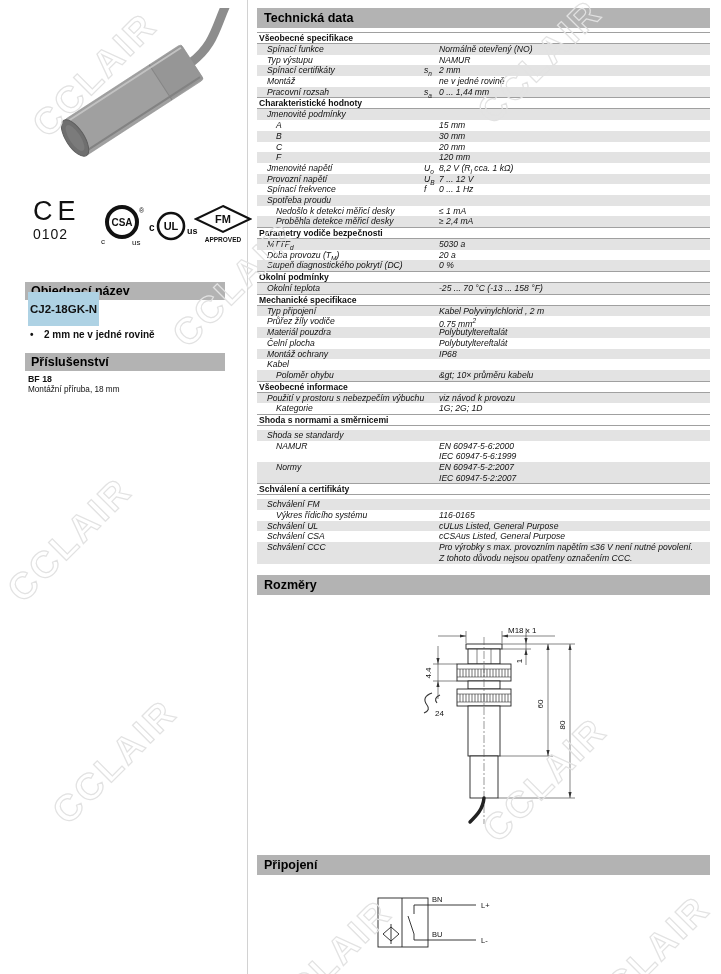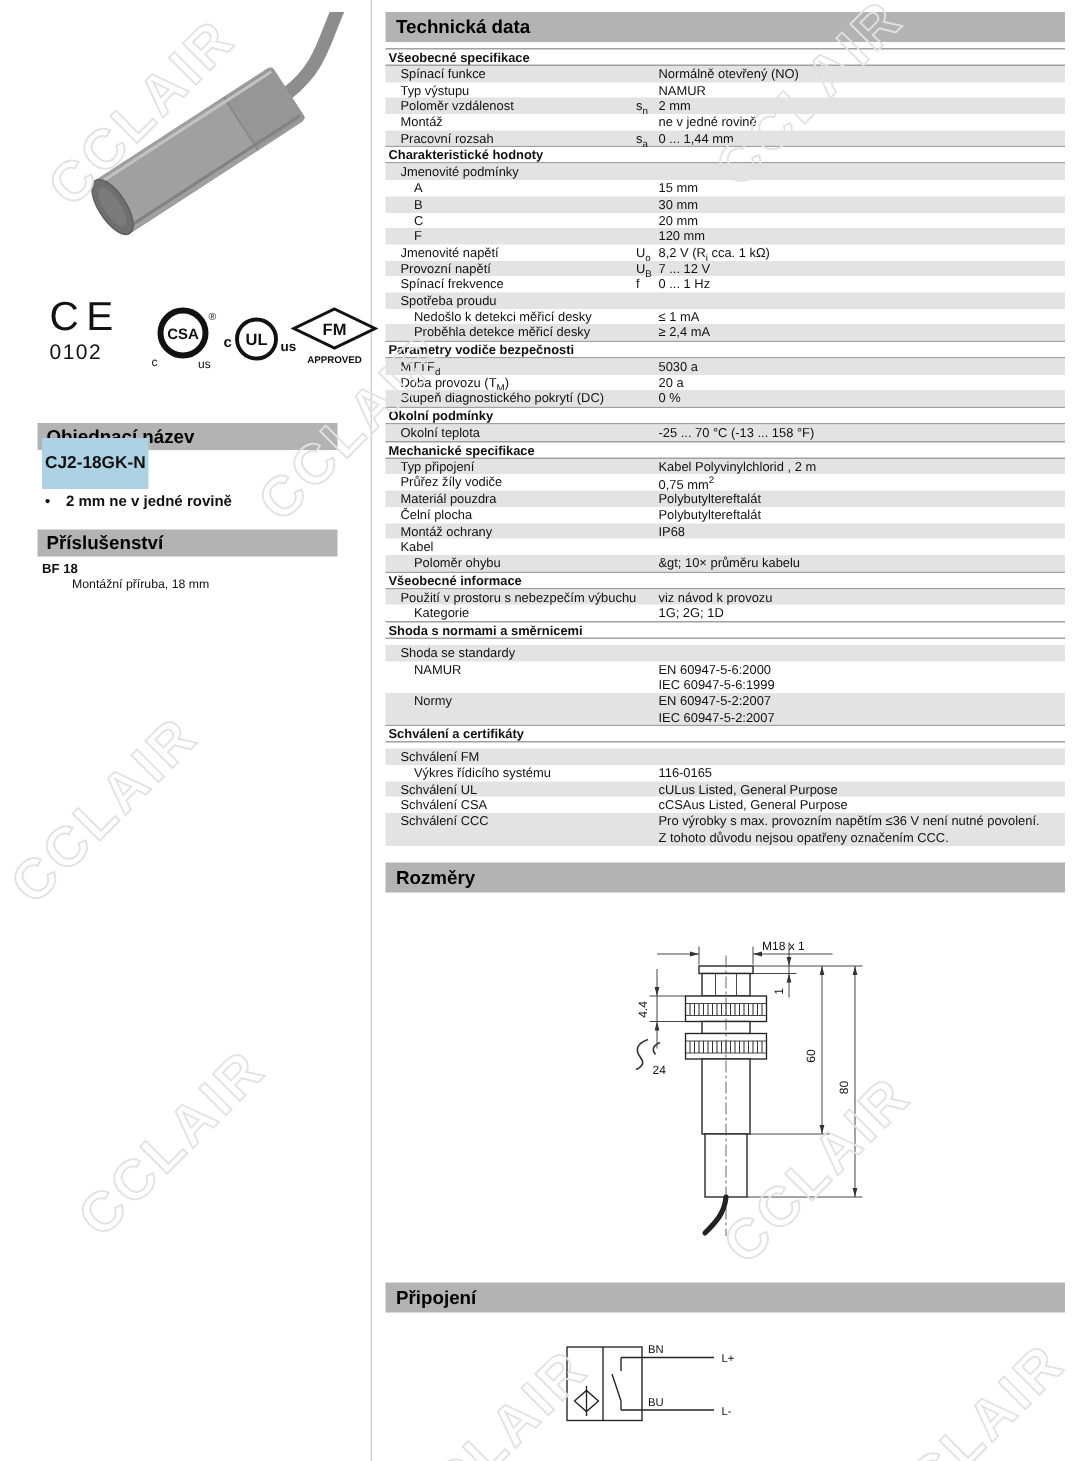--- a/index.html
+++ b/index.html
@@ -15,41 +15,41 @@
   
   .secbar{position:absolute;left:257px;width:453px;height:20px;background:#b3b3b3;
           font-size:12.5px;font-weight:bold;line-height:20px;padding-left:7px;
           box-sizing:border-box;color:#000;}
   .secbar.b1{top:8px;} .secbar.b2{top:575px;} .secbar.b3{top:855px;}
 
   
   #spec{position:absolute;left:257px;top:32px;width:453px;font-size:8.6px;z-index:2;}
   .tsec{box-sizing:border-box;height:12px;line-height:10px;font-weight:bold;
         border-top:1px solid #a0a0a0;border-bottom:1px solid #a0a0a0;padding-left:2px;}
-  .trow{position:relative;height:10.7px;line-height:10.7px;}
+  .trow{position:relative;height:10.7px;line-height:10.7px;font-style:italic;}
   .trow.d2{height:21.4px;line-height:10.7px;}
   .trow.g{background:#e3e3e3;}
   .trow.gap{margin-top:4px;}
   .lab{display:inline-block;white-space:nowrap;}
   .ind1 .lab{padding-left:10px;} .ind2 .lab{padding-left:19px;}
   .sym{position:absolute;left:167px;top:0;}
   .val{position:absolute;left:182px;top:0;width:266px;}
   sub{font-size:6.5px;} sup{font-size:6.5px;}
 
   
   .leftcol-bar{position:absolute;left:25px;width:200px;height:18px;background:#b3b3b3;
                font-size:12.5px;font-weight:bold;line-height:18px;padding-left:6px;
                box-sizing:border-box;color:#000;}
   #order-bar{top:282px;} #acc-bar{top:353px;}
   #product-code{position:absolute;left:28px;top:303px;font-size:11.5px;font-weight:bold;}
   #product-code span{background:#aed2e4;padding:11px 2px;}
   #bullet-line{position:absolute;left:30px;top:329px;font-size:10px;font-weight:bold;}
   #bullet-line .dot{display:inline-block;width:14px;}
   #acc-code{position:absolute;left:28px;top:374px;font-size:8.8px;font-weight:bold;}
-  #acc-desc{position:absolute;left:28px;top:385px;font-size:8.2px;margin-left:20px;}
+  #acc-desc{position:absolute;left:28px;top:385px;font-size:8.2px;}
 
   
   #ce-mark{position:absolute;left:33px;top:198px;width:62px;}
   #ce-mark .ce{font-size:27px;letter-spacing:5px;line-height:27px;}
   #ce-mark .cenum{font-size:14px;letter-spacing:1px;margin-top:1px;}
   .logosvg{position:absolute;}
   #csa-mark{left:99px;top:202px;} #ul-mark{left:148px;top:206px;} #fm-mark{left:194px;top:204px;}
 
   svg text{font-family:"Liberation Sans", sans-serif;}
   .drawlabel{font-size:8px;fill:#111;}
@@ -111,21 +111,21 @@
   <div id="acc-desc">Montážní příruba, 18 mm</div>
 
   <div class="secbar b1">Technická data</div>
   <div class="secbar b2">Rozměry</div>
   <div class="secbar b3">Připojení</div>
 
   <div id="spec">
       <div class="tsec">Všeobecné specifikace</div>
       <div class="trow ind1 g"><span class="lab">Spínací funkce</span><span class="val">Normálně otevřený (NO)</span></div>
       <div class="trow ind1"><span class="lab">Typ výstupu</span><span class="val">NAMUR</span></div>
-      <div class="trow ind1 g"><span class="lab">Poloměr vzdálenost</span><span class="sym">s<sub>n</sub></span><span class="val">2 mm</span></div>
+      <div class="trow ind1 g"><span class="lab">Spínací certifikáty</span><span class="sym">s<sub>n</sub></span><span class="val">2 mm</span></div>
       <div class="trow ind1"><span class="lab">Montáž</span><span class="val">ne v jedné rovině</span></div>
       <div class="trow ind1 g"><span class="lab">Pracovní rozsah</span><span class="sym">s<sub>a</sub></span><span class="val">0 ... 1,44 mm</span></div>
       <div class="tsec">Charakteristické hodnoty</div>
       <div class="trow ind1 g"><span class="lab">Jmenovité podmínky</span></div>
       <div class="trow ind2"><span class="lab">A</span><span class="val">15 mm</span></div>
       <div class="trow ind2 g"><span class="lab">B</span><span class="val">30 mm</span></div>
       <div class="trow ind2"><span class="lab">C</span><span class="val">20 mm</span></div>
       <div class="trow ind2 g"><span class="lab">F</span><span class="val">120 mm</span></div>
       <div class="trow ind1"><span class="lab">Jmenovité napětí</span><span class="sym">U<sub>o</sub></span><span class="val">8,2 V (R<sub>i</sub> cca. 1 kΩ)</span></div>
       <div class="trow ind1 g"><span class="lab">Provozní napětí</span><span class="sym">U<sub>B</sub></span><span class="val">7 ... 12 V</span></div>

